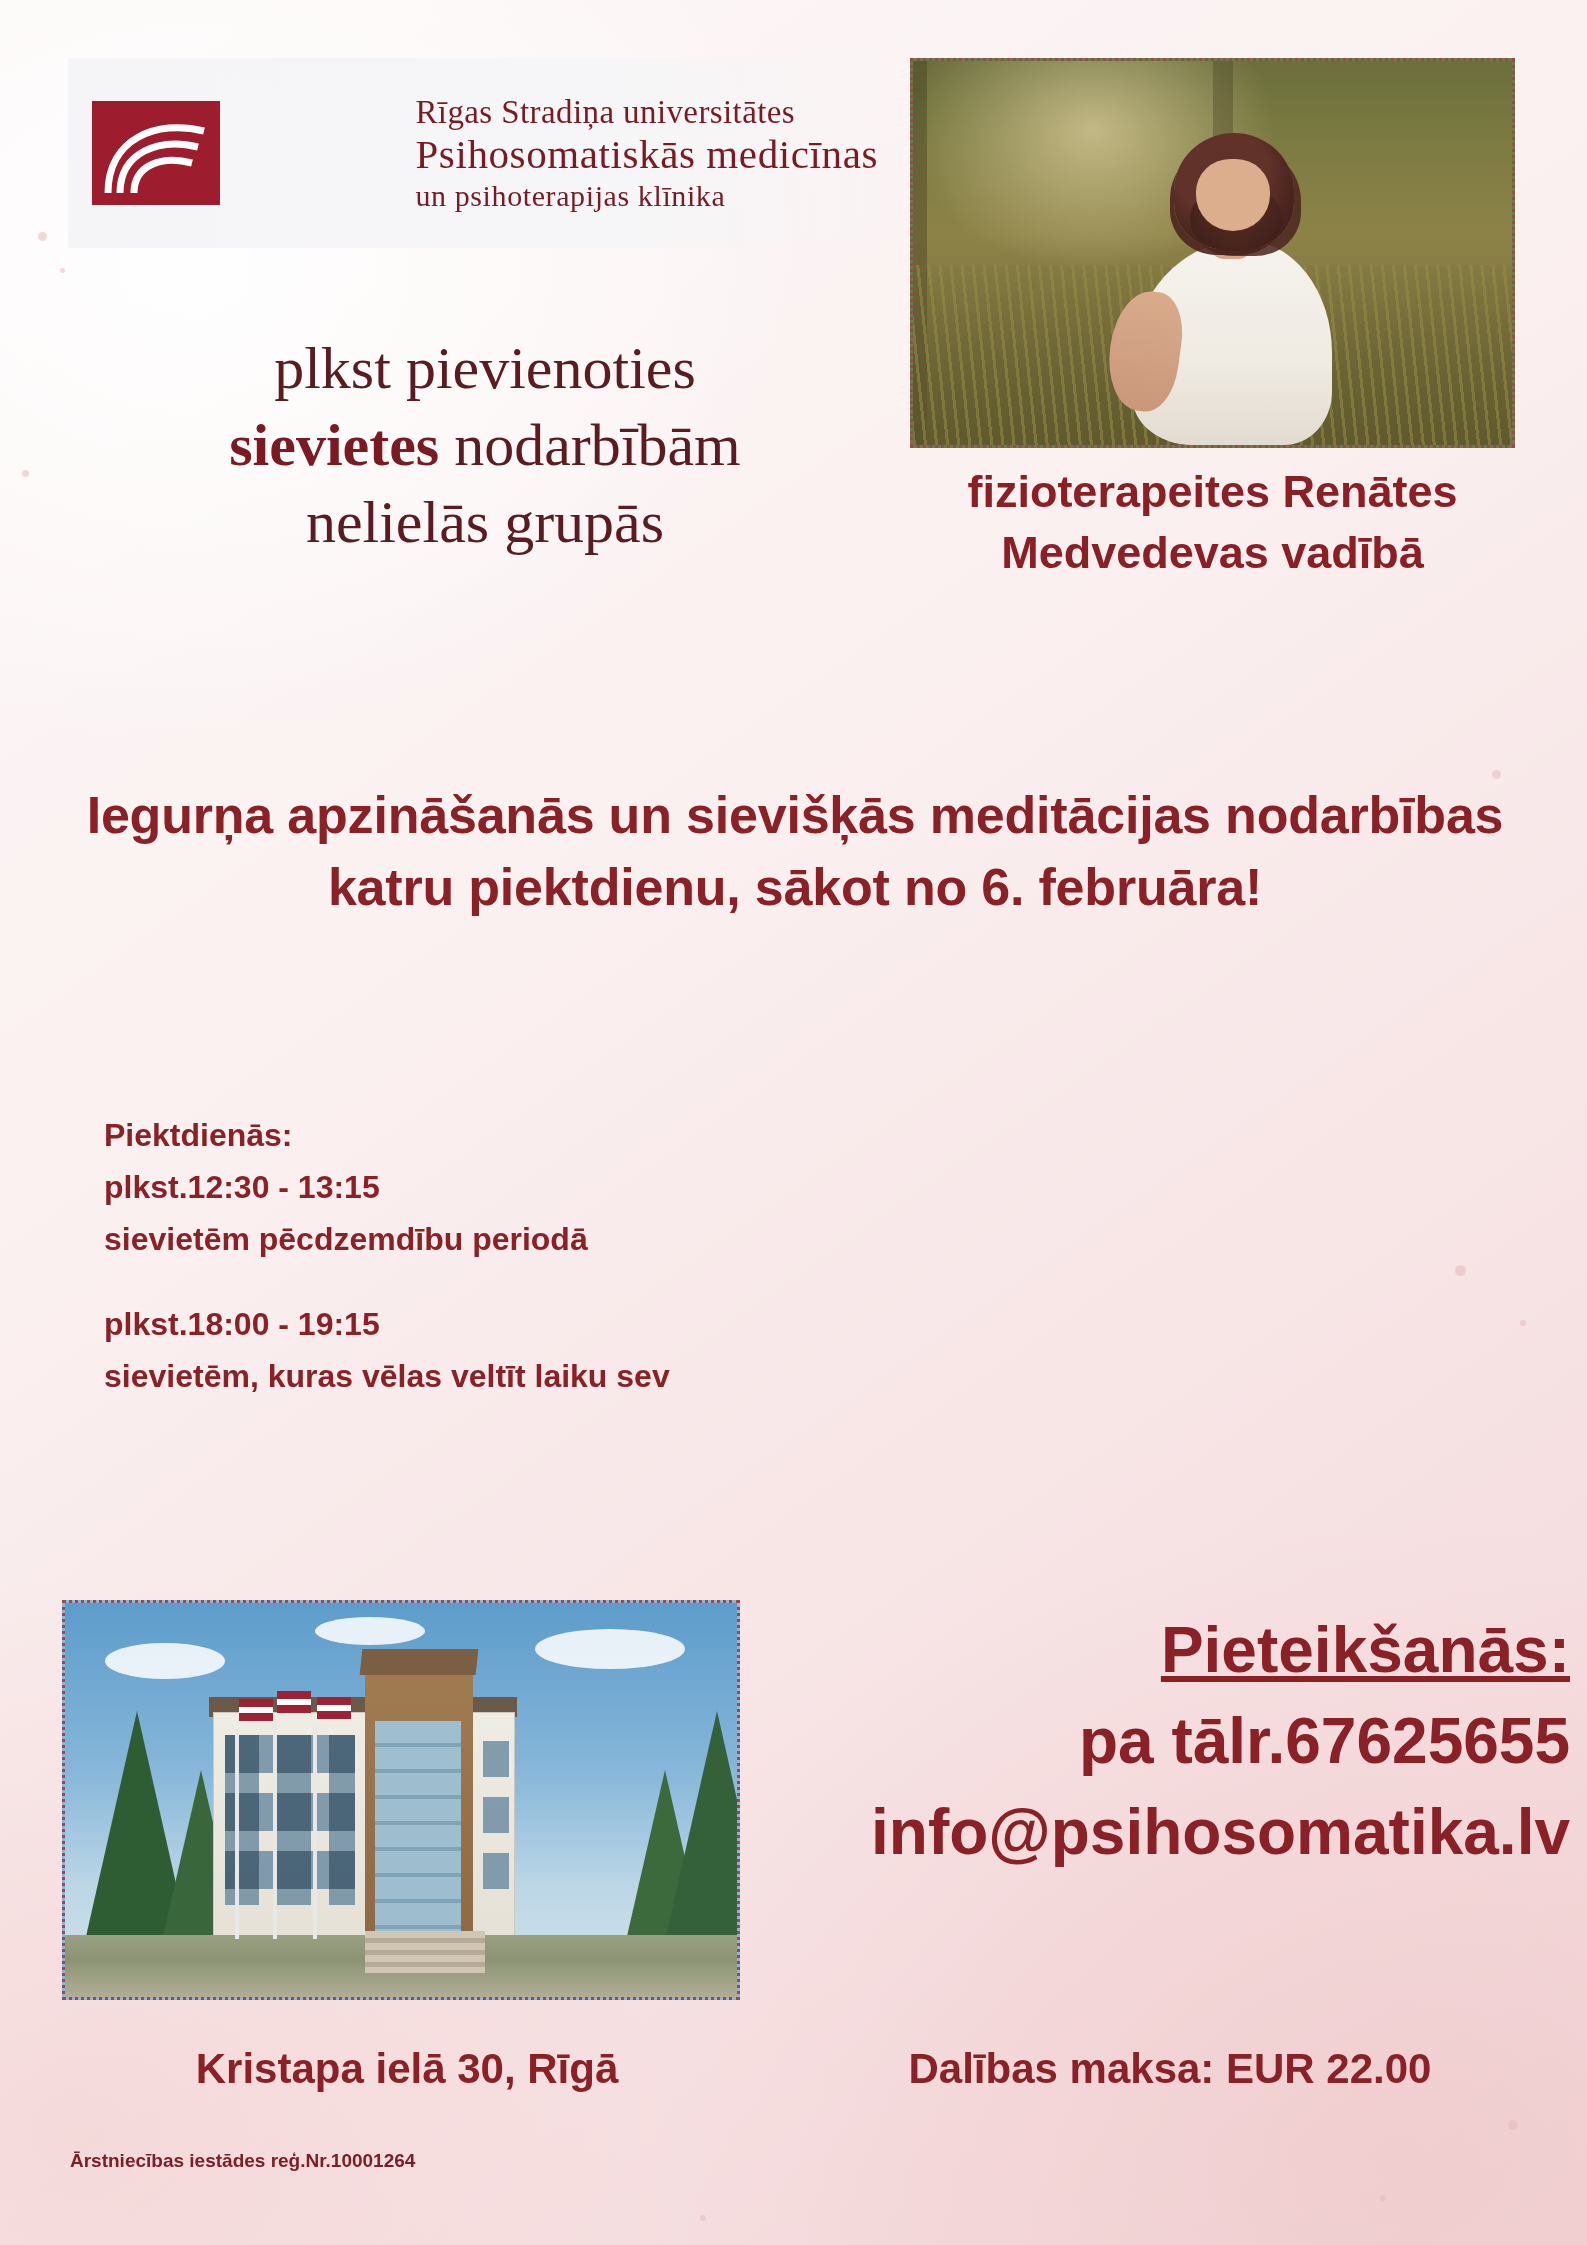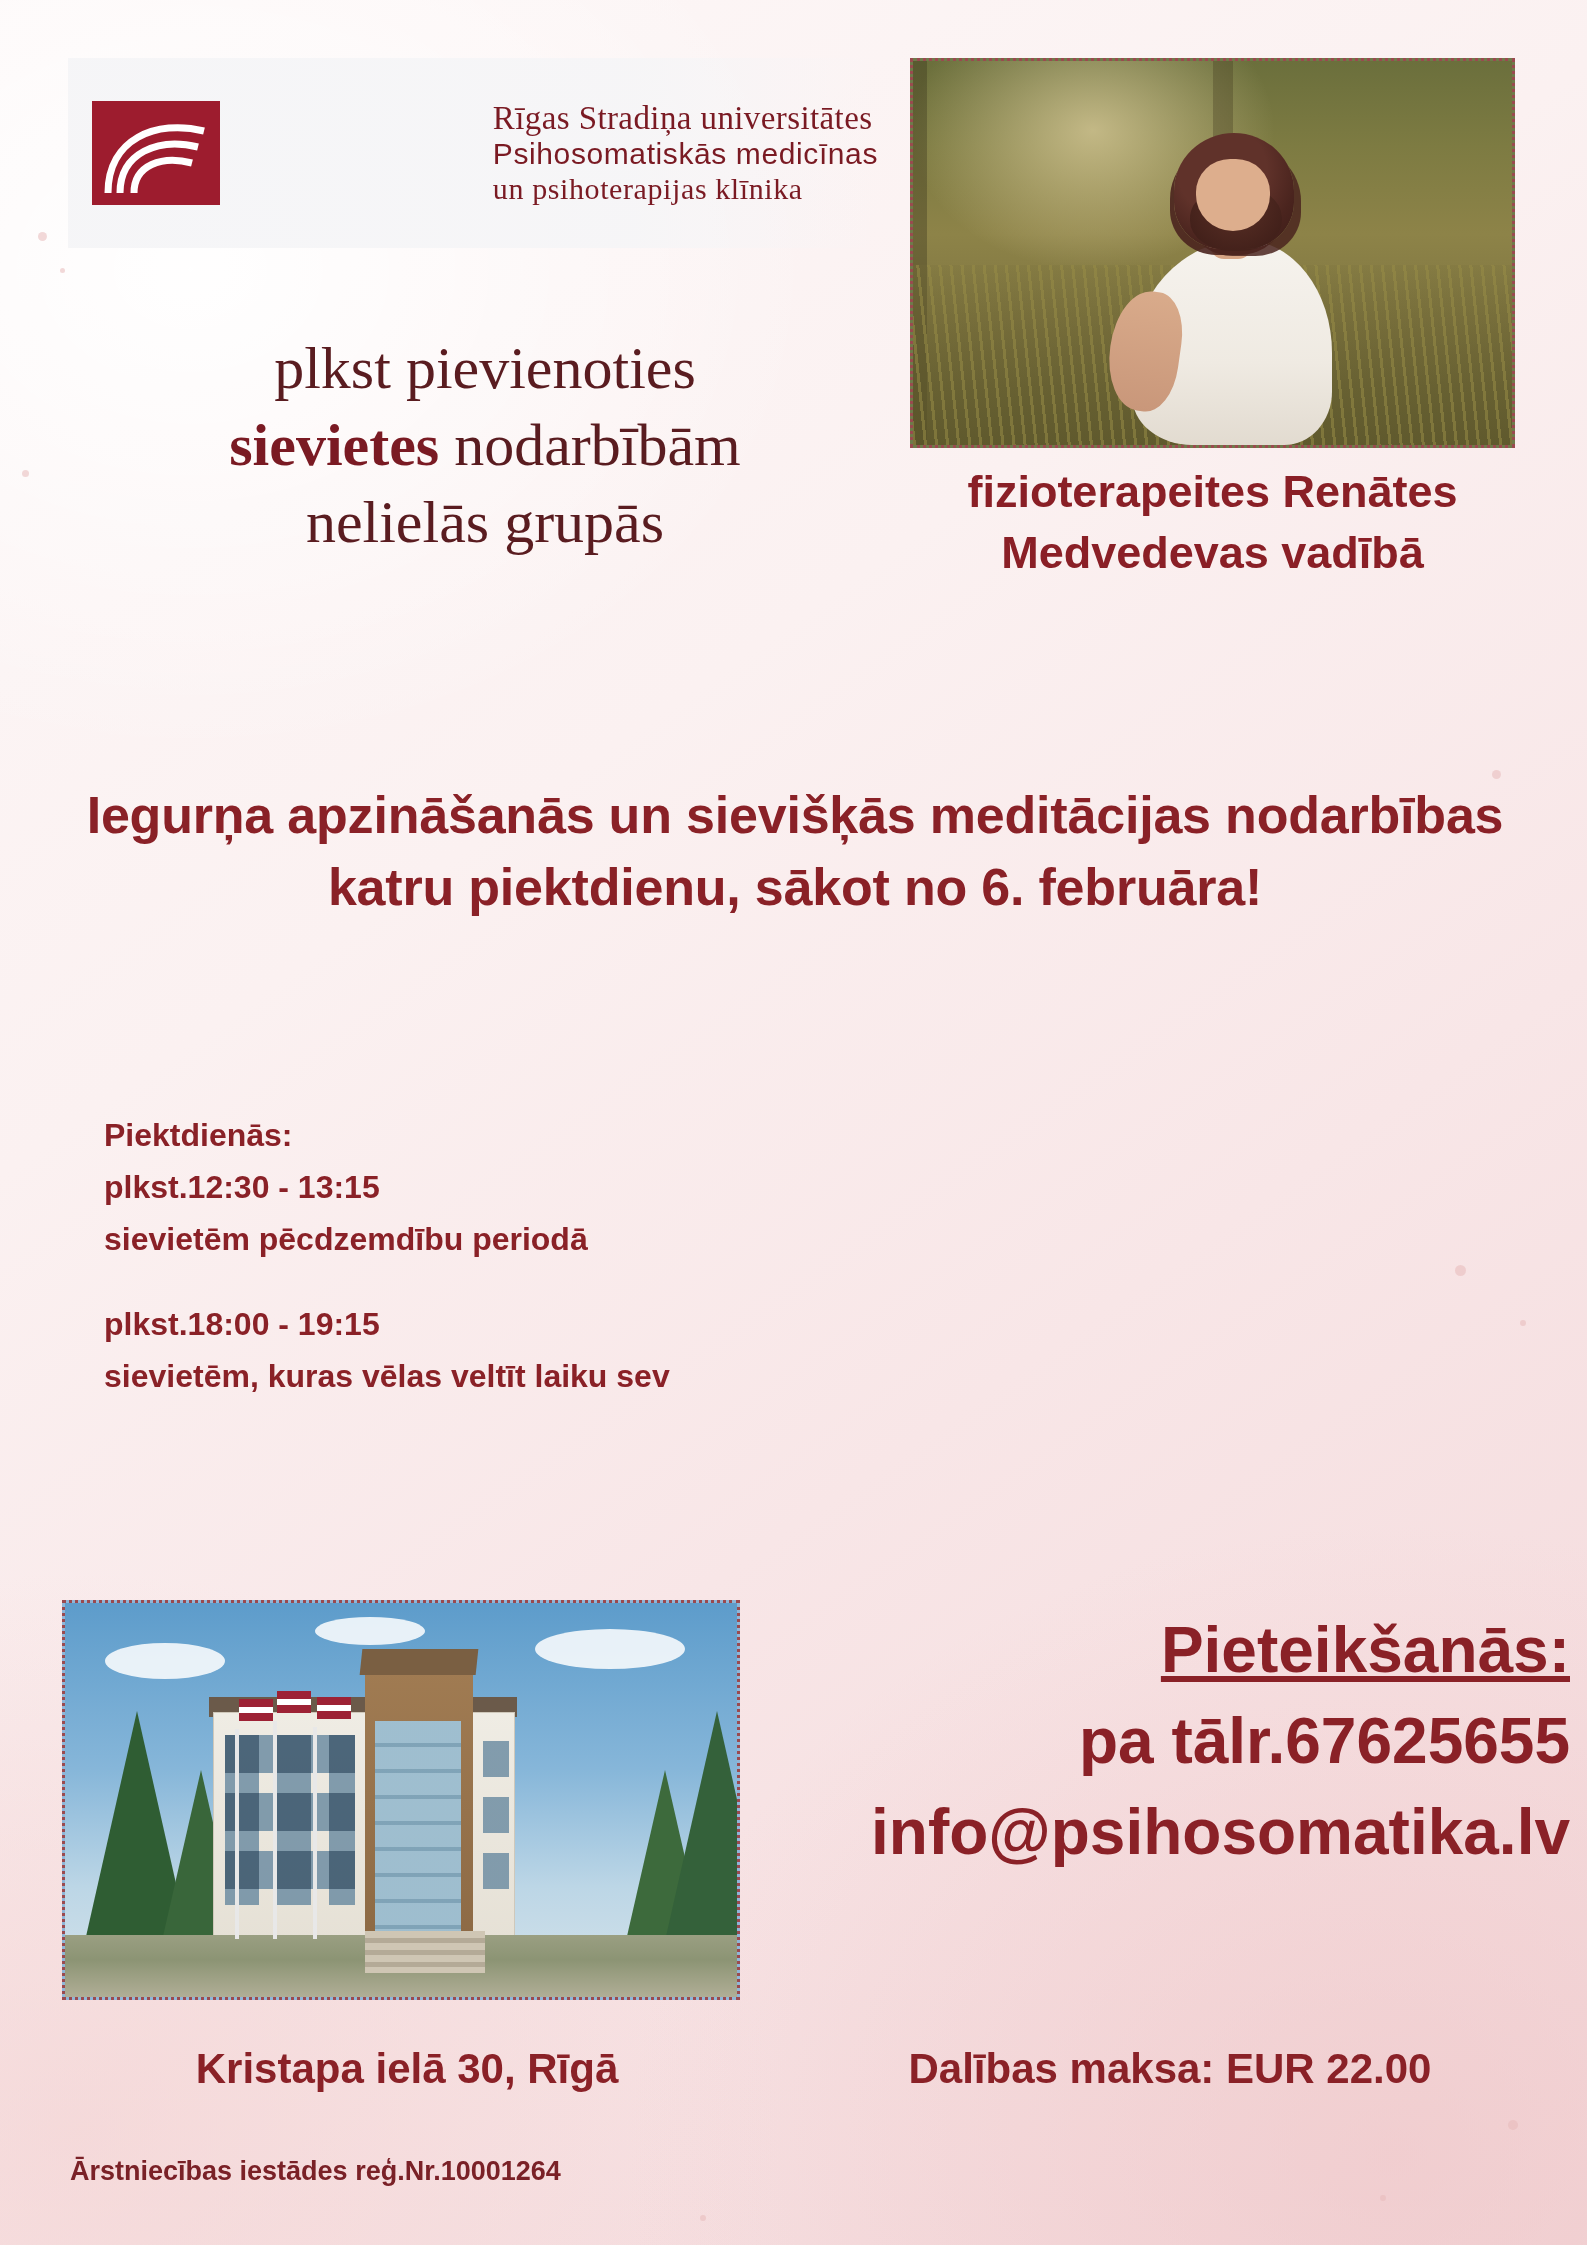--- a/index.html
+++ b/index.html
@@ -59,22 +59,22 @@
   .logo-text {
     color: #7a1a23;
     line-height: 1.16;
   }
   .logo-line1 {
     font-family: "Liberation Serif", serif;
     font-size: 33px;
     letter-spacing: 0.4px;
   }
   .logo-line2 {
-    font-family: Liberation Sans, sans-serif;
-    font-size: 30px;
+    font-family: Liberation Serif, serif;
+    font-size: 41px;
     letter-spacing: 0.6px;
   }
   .logo-line3 {
     font-family: "Liberation Serif", serif;
     font-size: 30px;
     letter-spacing: 0.6px;
   }
 
   
   .invite {
@@ -319,23 +319,22 @@
     text-align: center;
     color: #8a2127;
     font-size: 42px;
     font-weight: bold;
   }
   .reg {
     position: absolute;
     left: 70px;
     top: 2150px;
     color: #7a2127;
-    font-size: 27px;
-    font-weight: bold;
-    margin-top: 6px;
+    font-size: 19px;
+    font-weight: bold;
   }
 </style>
 </head>
 <body>
 
 <div class="poster">
 
   <div class="speck" style="left:38px; top:232px; width:9px; height:9px;"></div>
   <div class="speck" style="left:60px; top:268px; width:5px; height:5px;"></div>
   <div class="speck" style="left:22px; top:470px; width:7px; height:7px;"></div>

